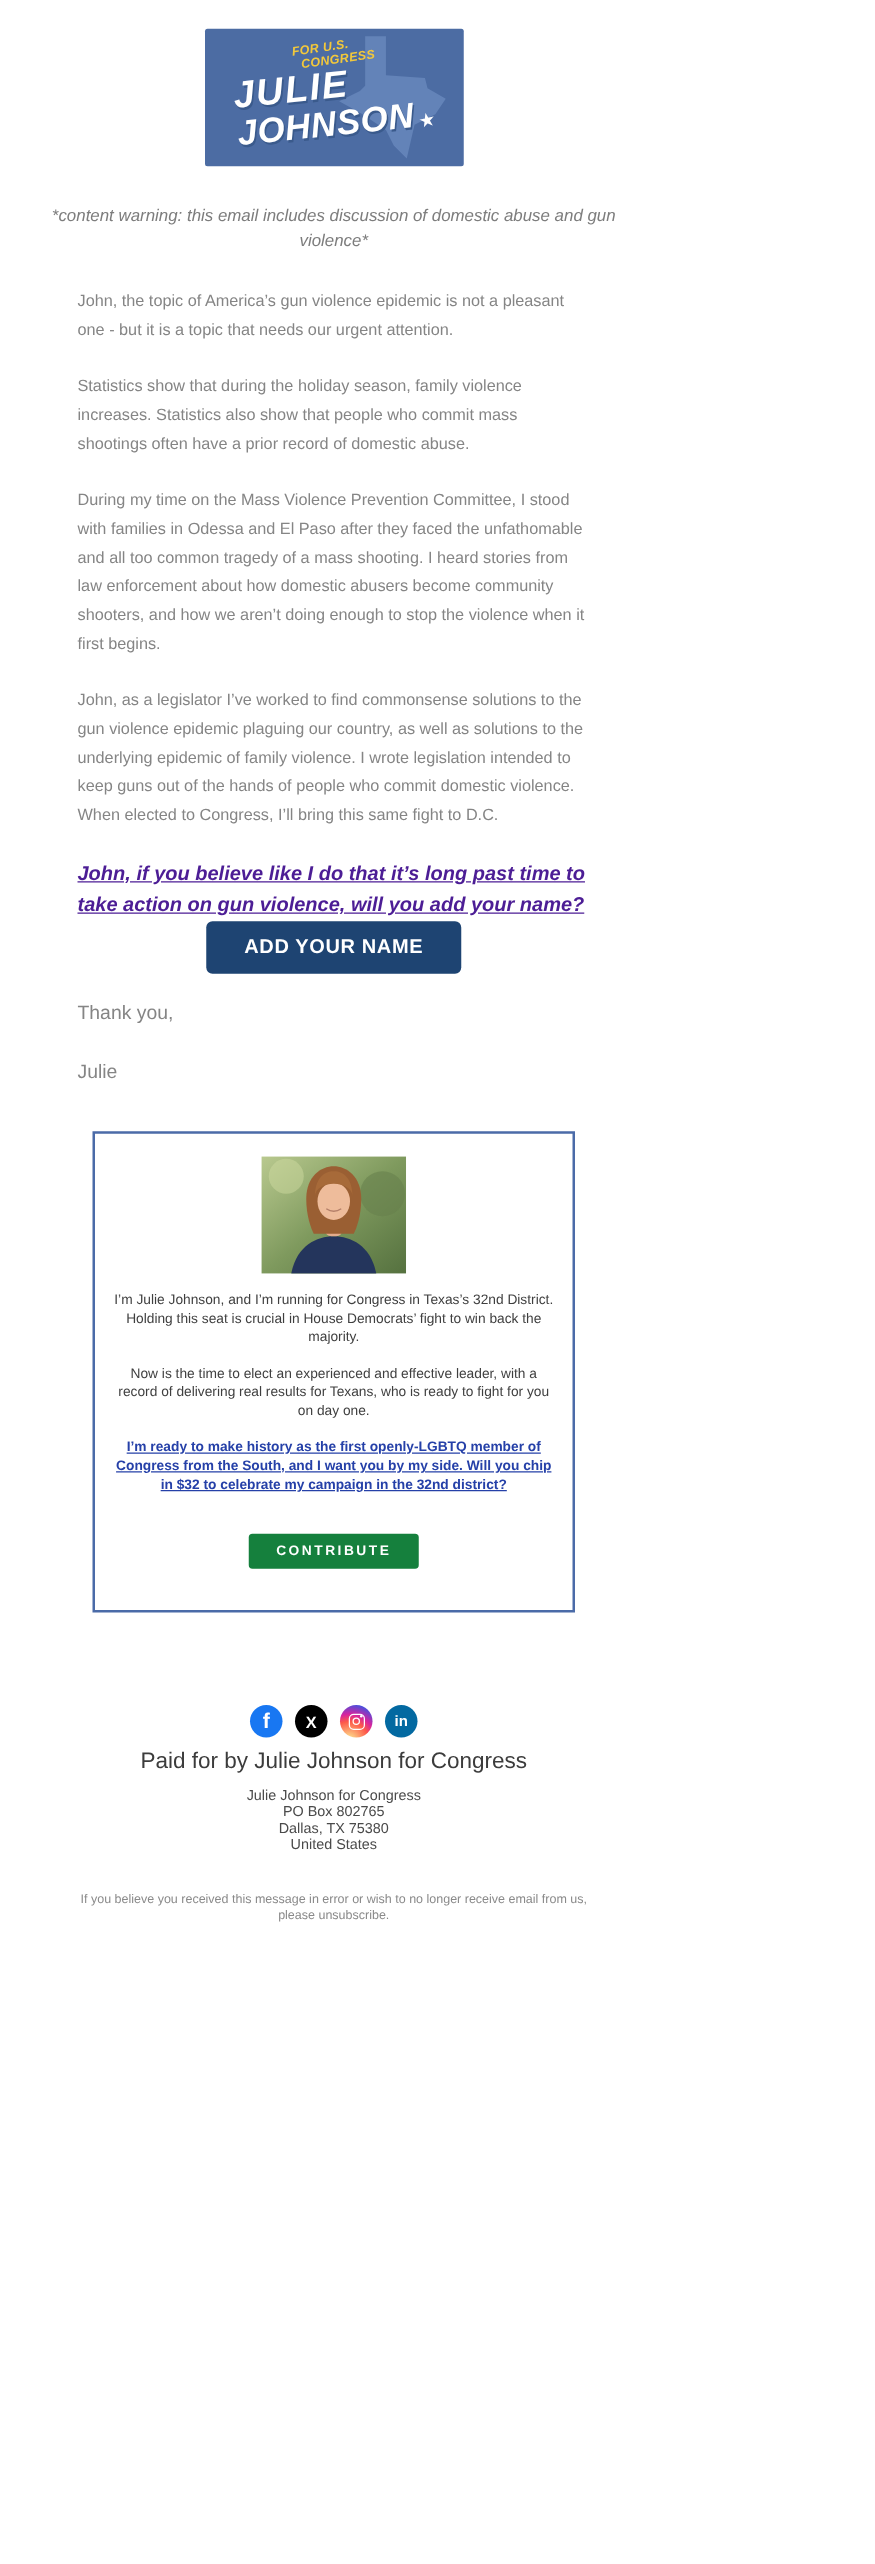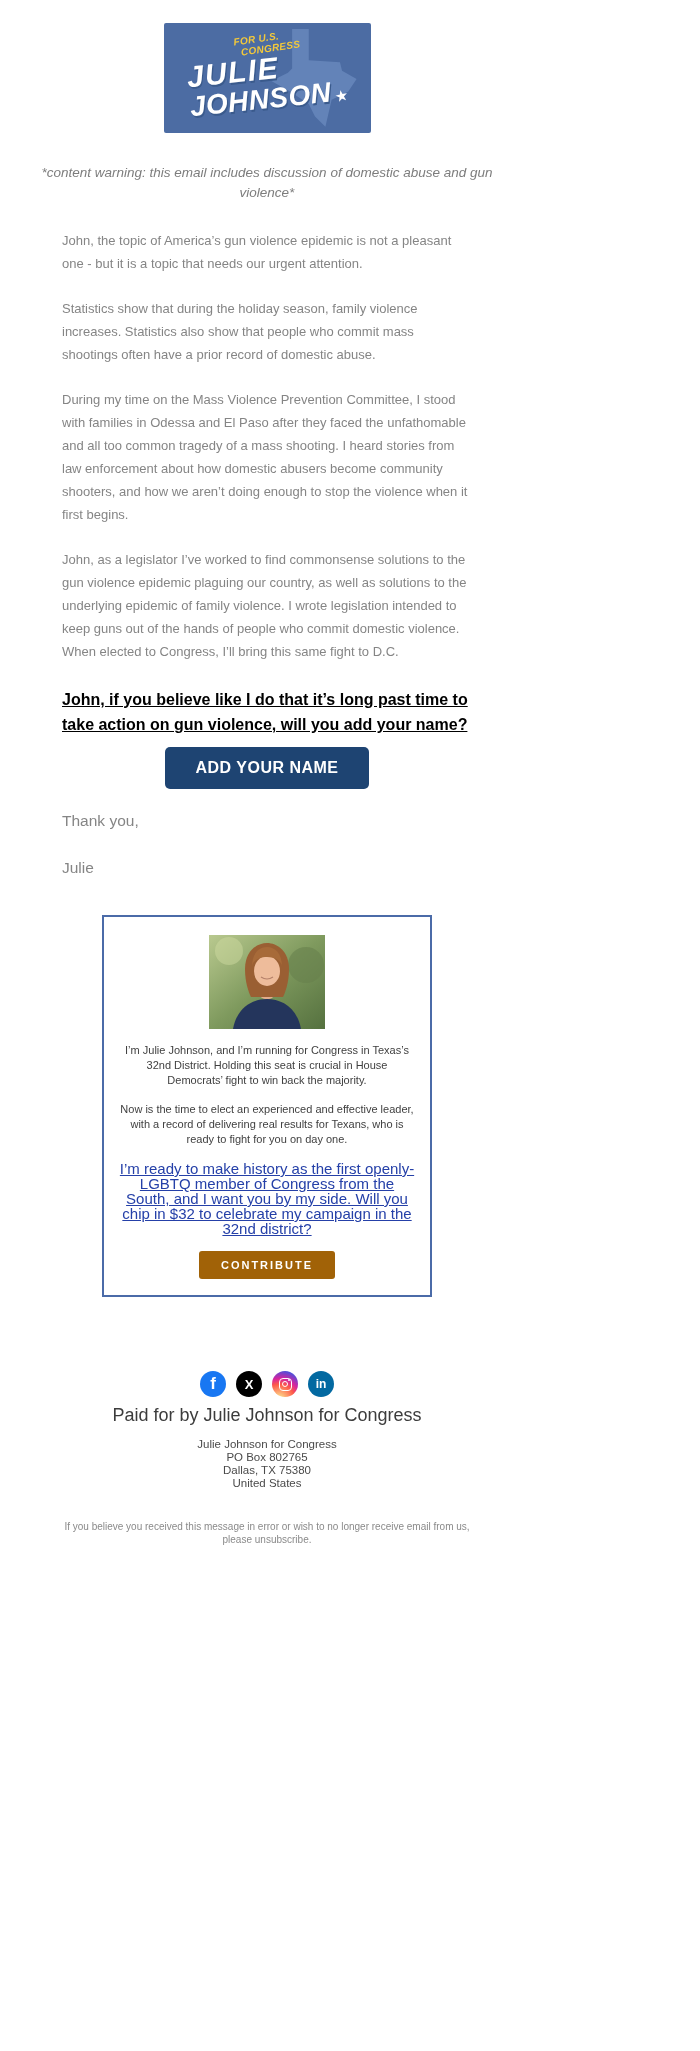--- a/index.html
+++ b/index.html
@@ -19,37 +19,37 @@
   .logo-johnson { font-size:28px; letter-spacing:.5px; margin-top:-3px; }
   .logo-star { position:absolute; top:44px; left:146px; color:#ffffff; font-size:13px; transform:rotate(-6deg); text-shadow:none; font-style:normal; }
 
   .warning { margin:30px auto 0; padding:0 22px; text-align:center; font-style:italic; color:#7d7d7d; font-size:13.5px; line-height:20px; }
 
   .content { padding:0 62px; }
   .body-p { color:#858585; font-size:13px; line-height:23px; margin-top:22px; }
   .body-p.first { margin-top:26px; }
 
   .cta-link { margin-top:24px; font-size:16px; line-height:25px; font-weight:bold; }
-  .cta-link a { color:#000000; text-decoration:underline; cursor:pointer; }
+  .cta-link a { color:#4c1d95; text-decoration:underline; cursor:pointer;font-style:italic; }
 
-  .btn-row { text-align:center; margin-top:10px; }
+  .btn-row { text-align:center; }
   .navy-btn { display:inline-block; background:#1e4472; color:#ffffff; font-weight:bold; font-size:16px; letter-spacing:.5px; padding:12px 30px; border-radius:5px; text-decoration:none; cursor:pointer; }
 
   .closing { color:#858585; font-size:15.5px; line-height:23px; }
   .closing.thanks { margin-top:20px; }
   .closing.sig { margin-top:24px; }
 
   
-  .fund-box { width:330px; margin:36px auto 0; border:2px solid #4b6ba8; background:#fff; padding:18px 8px 16px; text-align:center; }
+  .fund-box { width:386px; margin:36px auto 0; border:2px solid #4b6ba8; background:#fff; padding:18px 8px 33px; text-align:center; }
   .photo { width:116px; height:94px; margin:0 auto; overflow:hidden; }
   .photo svg { display:block; width:100%; height:100%; }
   .box-p { margin:14px auto 0; color:#3f3f3f; font-size:11px; line-height:15px; padding:0 6px; }
-  .box-link { margin:14px auto 0; font-size:15px; line-height:15px; font-weight:normal; padding:0 6px; }
+  .box-link { margin:14px auto 16px; font-size:11px; line-height:15px; font-weight:bold; padding:0 6px; }
   .box-link a { color:#2540a8; text-decoration:underline; cursor:pointer; }
-  .gold-btn { display:inline-block; margin-top:15px; background:#a16207; color:#ffffff; font-weight:bold; font-size:11px; letter-spacing:2px; padding:8px 22px; border-radius:3px; text-decoration:none; cursor:pointer; }
+  .gold-btn { display:inline-block; margin-top:15px; background:#15803d; color:#ffffff; font-weight:bold; font-size:11px; letter-spacing:2px; padding:8px 22px; border-radius:3px; text-decoration:none; cursor:pointer; }
 
   
   .social { margin-top:74px; display:flex; justify-content:center; gap:10px; }
   .sicon { width:26px; height:26px; border-radius:50%; color:#fff; display:flex; align-items:center; justify-content:center; font-weight:bold; cursor:pointer; }
   .sicon.facebook { background:#1877f2; font-size:17px; }
   .sicon.xicon { background:#000000; font-size:13px; }
   .sicon.instagram { background:radial-gradient(circle at 28% 110%, #fdf497 0%, #fd5949 45%, #d6249f 62%, #285aeb 92%); }
   .sicon.linkedin { background:#0369a1; font-size:12px; }
   .insta-cam { position:relative; width:13px; height:13px; border:1.5px solid #fff; border-radius:4px; }
   .insta-cam::after { content:""; position:absolute; inset:2.2px; border:1.5px solid #fff; border-radius:50%; }

